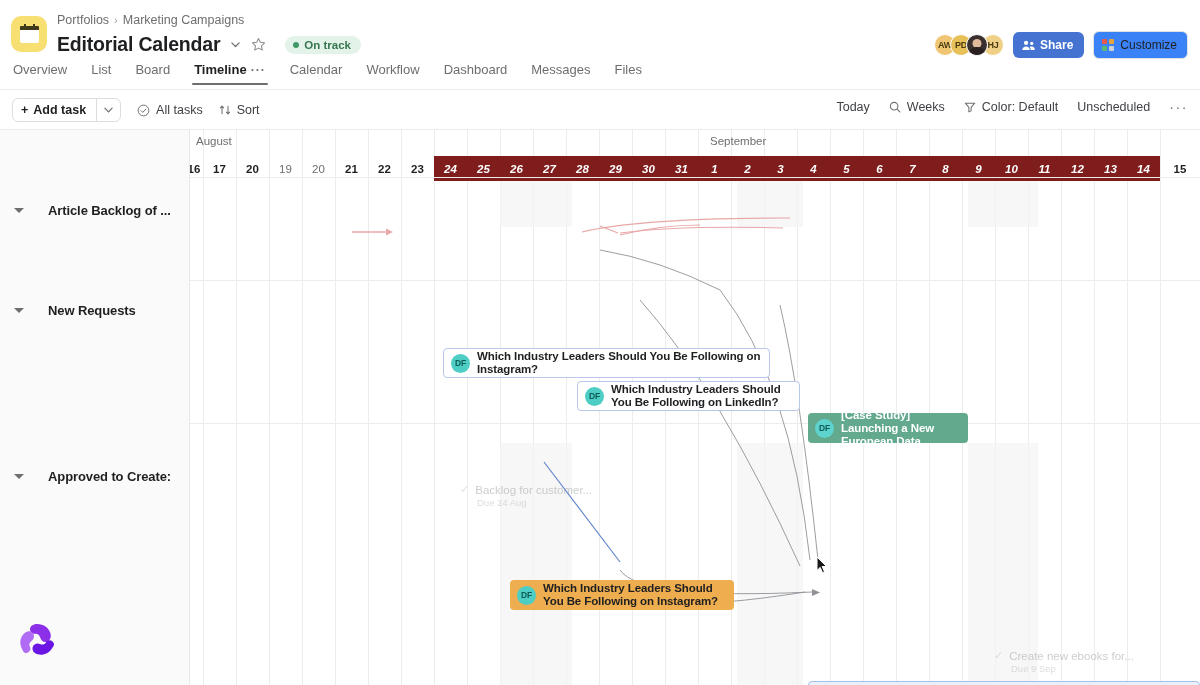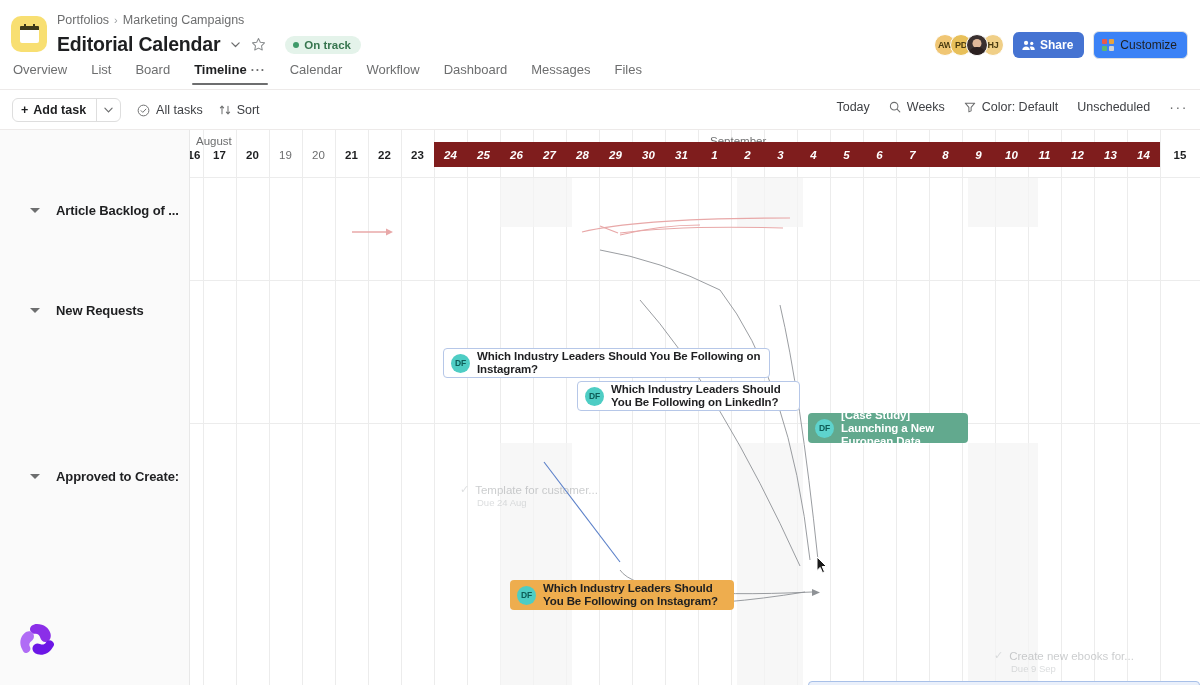--- a/index.html
+++ b/index.html
@@ -77,28 +77,28 @@
   .tb-item { font-size:12.5px; color:#3f4145; display:flex; align-items:center; gap:6px; cursor:pointer;}
   .tb-right { position:absolute; right:12px; top:9px; display:flex; align-items:center; gap:19px;}
   .tb-right .tb-item{ color:#3f4145;}
   .tb-dots { color:#6d6e6f; letter-spacing:1.6px; font-size:14px; cursor:pointer;}
   .toolbar-border { position:absolute; top:129px; left:0; right:0; height:1px; background:#edeae9;}
 
   
   .timeline { position:absolute; top:130px; left:0; width:1200px; height:555px; overflow:hidden; background:#fff;}
   .side-col { position:absolute; left:0; top:0; width:190px; height:555px; background:#fafafa; border-right:1px solid #e8e8e8; z-index:6;}
   .side-head { height:47px; background:#fafafa; }
-  .side-row { position:absolute; left:16px; width:190px; display:flex; align-items:flex-start; padding:10px 0 0 14px; gap:16px;}
+  .side-row { position:absolute; left:0; width:190px; display:flex; align-items:flex-start; padding:10px 0 0 14px; gap:24px;}
   .caret-down { width:0;height:0;border-left:5px solid transparent;border-right:5px solid transparent;border-top:5.5px solid #6d6e6f; margin-top:5px;}
   .side-label { font-size:13px; font-weight:bold; color:#1e1f21; letter-spacing:-0.1px;}
 
   .grid-area { position:absolute; left:190px; top:0; width:1010px; height:555px;}
   .month-row { position:absolute; top:0; left:0; height:22px; width:1010px;}
   .month-lbl { position:absolute; top:5px; font-size:11.5px; color:#6d6e6f;}
-  .day-row { position:absolute; top:12px; left:0; height:25px; width:1010px;}
+  .day-row { position:absolute; top:26px; left:0; height:25px; width:1010px;}
   .day { position:absolute; top:0; height:25px; font-size:11.5px; display:flex; align-items:center; justify-content:center; color:#6d6e6f;}
   .day.bold { color:#1e1f21; font-weight:bold;}
   .day.sel { background:#7f1d1d; color:#fff; font-weight:bold;font-style:italic;}
   .vline { position:absolute; top:0; width:1px; background:#ececec; }
   .rowline { position:absolute; left:0; width:1200px; height:1px; background:#ececec; z-index:5;}
   .weekend { position:absolute; background:#f4f4f4; opacity:.75;}
 
   
   .bar { position:absolute; display:flex; align-items:center; border-radius:4px; padding:0 7px; cursor:pointer; z-index:10;}
   .bar .ava { width:19px; height:19px; min-width:19px; border-radius:50%; background:#4ecdc4; color:#0d5c57;
@@ -380,21 +380,21 @@
       </div>
       <div class="side-row" style="top:329px">
         <span class="caret-down"></span>
         <span class="side-label">Approved to Create:</span>
       </div>
     </div>
 
     <div class="ghost" style="left:460px; top:353px">
       <div class="g1">
           <span class="chk">✓</span>
-          <span>Template for customer...</span>
+          <span>Backlog for customer...</span>
         </div>
       <div class="g2">Due 24 Aug</div>
     </div>
     <div class="ghost" style="left:994px; top:519px">
       <div class="g1">
           <span class="chk">✓</span>
           <span>Create new ebooks for...</span>
         </div>
       <div class="g2">Due 9 Sep</div>
     </div>

